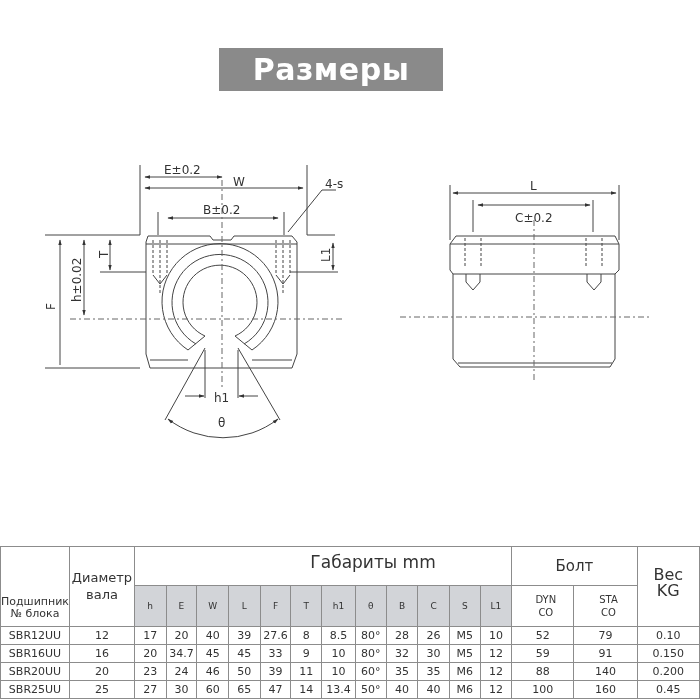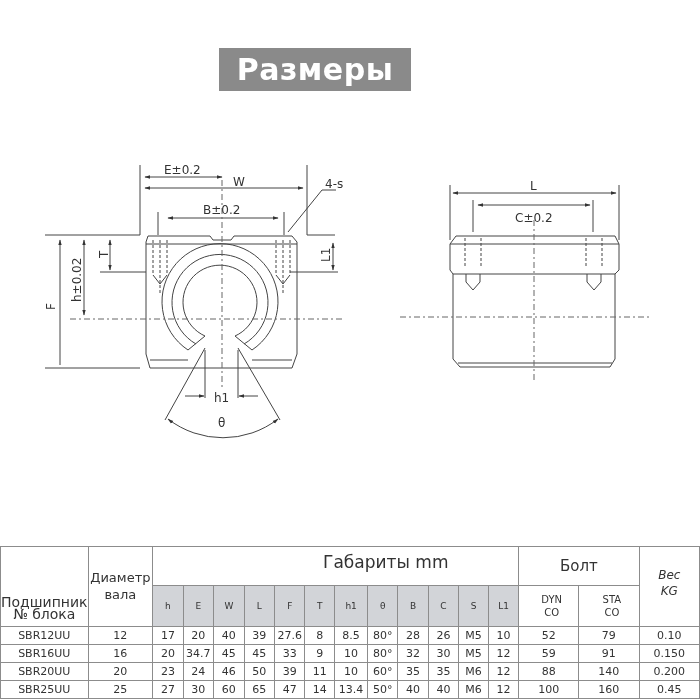--- a/index.html
+++ b/index.html
@@ -1,31 +1,31 @@
 <!DOCTYPE html>
 <html><head>
 <meta charset="utf-8">
 <style>
   html, body { margin:0; padding:0; background:#ffffff; }
   body { width:700px; height:700px; position:relative; overflow:hidden; font-family:"DejaVu Sans", sans-serif; color:#222; }
-  .title-banner { position:absolute; left:219px; top:48px; width:192px; height:43px; background:#8a8a8a; display:flex; align-items:center; justify-content:center; }
+  .title-banner { position:absolute; left:219px; top:48px; width:224px; height:43px; background:#8a8a8a; display:flex; align-items:center; justify-content:center; }
   .title-banner span { color:#fff; font-weight:bold; font-size:30px; font-family:"DejaVu Sans", sans-serif; letter-spacing:0.5px; }
   svg.drawing { position:absolute; left:0; top:0; }
   .lbl { font-family:"DejaVu Sans", sans-serif; font-size:12px; fill:#333; }
   table.spec { position:absolute; left:0; top:546px; border-collapse:collapse; table-layout:fixed; font-family:"DejaVu Sans", sans-serif; }
   table.spec td, table.spec th { border:1px solid #8c8c8c; text-align:center; padding:0; font-weight:normal; color:#333; }
   table.spec .hdr-cell { background:#fff; }
   table.spec .sub { background:#d2d4d8; font-size:9px; height:40px; }
   table.spec .row td { font-size:11px; height:17px; }
   .gabarity { font-size:17px; text-align:center !important; padding-left:100px !important; vertical-align:top; padding-top:5px !important; height:33px; }
   .bolt { font-size:15px; }
   .dyn { font-size:10px; font-weight:normal; text-align:right; padding-left:6px !important; line-height:13px; }
-  .ves { font-size:12px; vertical-align:top; padding-top:20px !important; line-height:16px;font-style:italic; }
+  .ves { font-size:16px; vertical-align:top; padding-top:20px !important; line-height:16px; }
   .diam { font-size:13px; vertical-align:top; padding-top:22px !important; line-height:17px; }
-  .bearing { font-size:14px; vertical-align:bottom; padding-bottom:6px !important; line-height:12px; }
+  .bearing { font-size:11px; vertical-align:bottom; padding-bottom:6px !important; line-height:12px; }
 </style>
 </head>
 <body>
 
 <div class="title-banner">
   <span>Размеры</span>
 </div>
 
 <svg class="drawing" width="700" height="540" viewBox="0 0 700 540">
   <defs>

